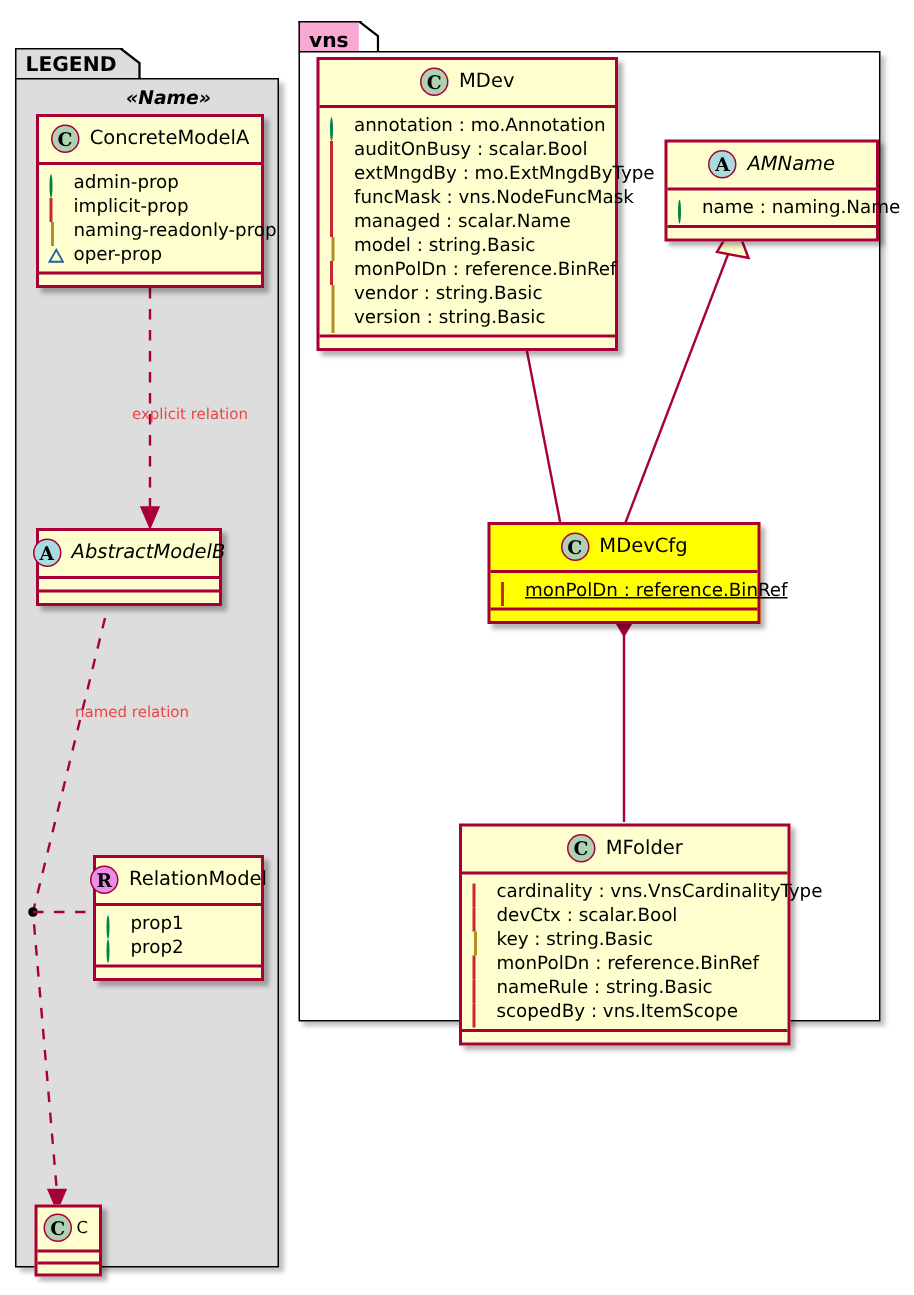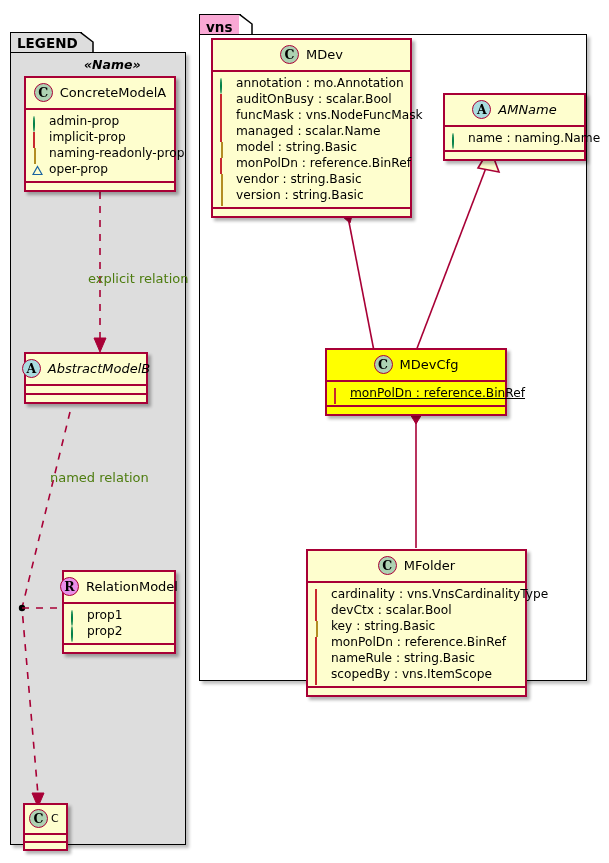--- a/index.html
+++ b/index.html
@@ -132,22 +132,22 @@
     font-weight: bold;
     color: #000000;
     white-space: nowrap;
   }
   .frame-tab.legend { background: #DDDDDD; }
   .frame-tab.pkg { background: #f9a8d4; align-items: flex-end; }
 
   
   .edge-label {
     position: absolute;
-    font-size: 13px;
-    color: #4d7c0f;
+    font-size: 10px;
+    color: #ef4444;
     white-space: nowrap;
     background: transparent;
   }
 
   
   #connectors {
     position: absolute;
     left: 0; top: 0;
     width: 609px; height: 863px;
     pointer-events: none;
@@ -286,20 +286,24 @@
     <div class="member">
       <span class="mk"><span class="mk-circle"></span></span>
       <span class="mtext">annotation : mo.Annotation</span>
     </div>
     <div class="member">
       <span class="mk"><span class="mk-square"></span></span>
       <span class="mtext">auditOnBusy : scalar.Bool</span>
     </div>
     <div class="member">
       <span class="mk"><span class="mk-square"></span></span>
+      <span class="mtext">extMngdBy : mo.ExtMngdByType</span>
+    </div>
+    <div class="member">
+      <span class="mk"><span class="mk-square"></span></span>
       <span class="mtext">funcMask : vns.NodeFuncMask</span>
     </div>
     <div class="member">
       <span class="mk"><span class="mk-square"></span></span>
       <span class="mtext">managed : scalar.Name</span>
     </div>
     <div class="member">
       <span class="mk"><span class="mk-diamond"></span></span>
       <span class="mtext">model : string.Basic</span>
     </div>

